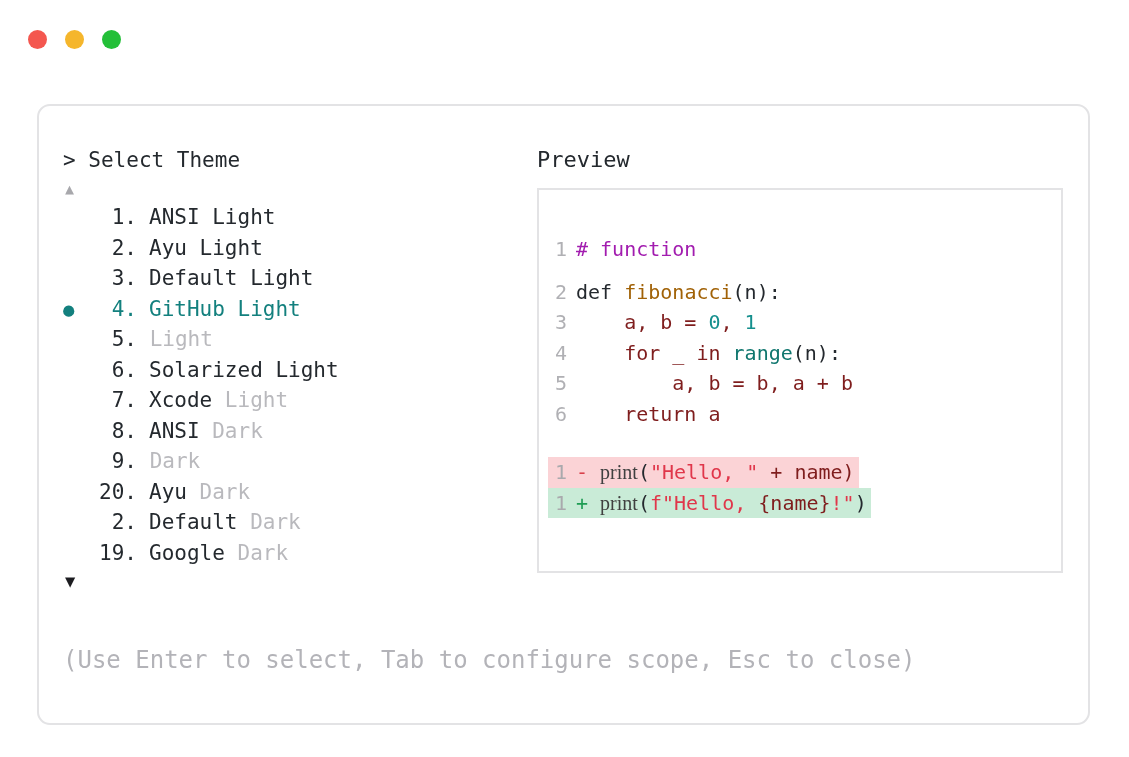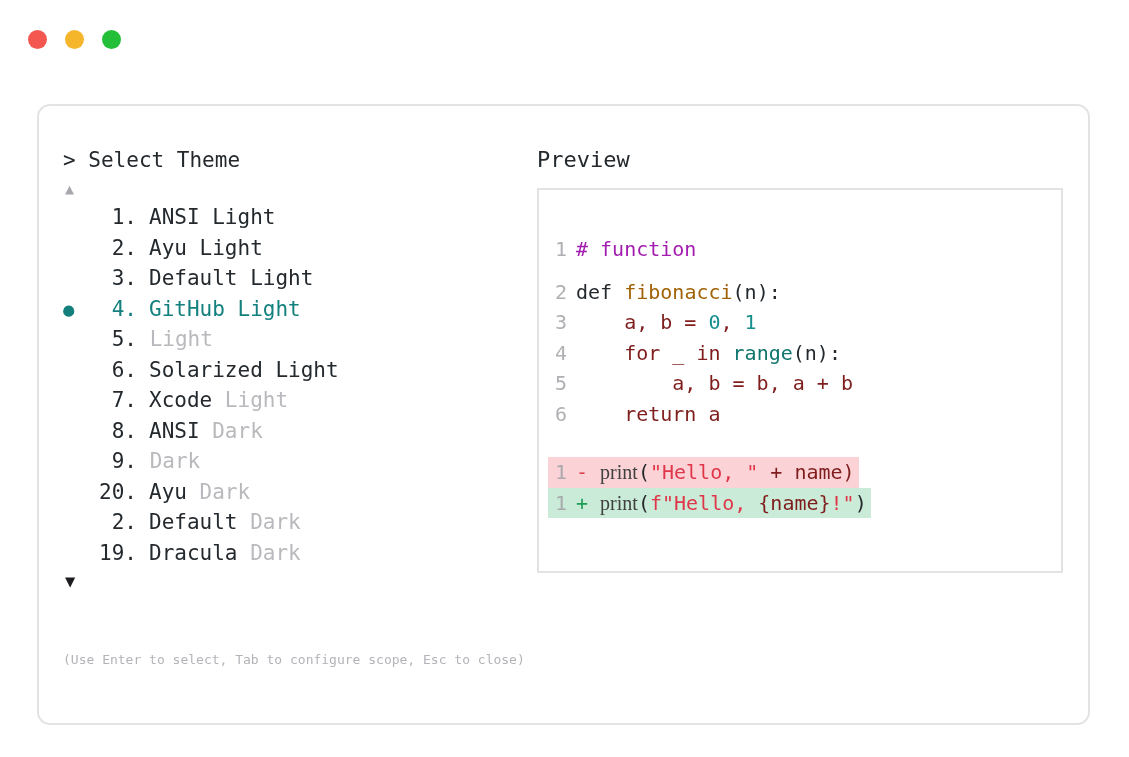--- a/index.html
+++ b/index.html
@@ -112,21 +112,21 @@
   }
   .theme-row.selected .num-cell,
   .theme-row.selected .name-cell,
   .theme-row.selected .variant { color: #13807e; }
   .variant.dim { color: #b9b9bd; }
 
   .hint {
     position: absolute;
     left: 24px;
     top: 540px;
-    font-size: 13px;
+    font-size: 24px;
     line-height: 28px;
     color: #b3b3b8;
     white-space: pre;
   }
 
   
   .right-col {
     position: absolute;
     left: 498px;
     top: 40px;
@@ -215,21 +215,21 @@
           <div class="theme-row"><span class="bullet-cell"> </span><span class="num-cell">2.</span><span class="name-cell">Ayu</span><span class="variant"> Light</span></div>
           <div class="theme-row"><span class="bullet-cell"> </span><span class="num-cell">3.</span><span class="name-cell">Default</span><span class="variant"> Light</span></div>
           <div class="theme-row selected"><span class="bullet-cell">●</span><span class="num-cell">4.</span><span class="name-cell">GitHub</span><span class="variant"> Light</span></div>
           <div class="theme-row"><span class="bullet-cell"> </span><span class="num-cell">5.</span><span class="variant dim"> Light</span></div>
           <div class="theme-row"><span class="bullet-cell"> </span><span class="num-cell">6.</span><span class="name-cell">Solarized</span><span class="variant"> Light</span></div>
           <div class="theme-row"><span class="bullet-cell"> </span><span class="num-cell">7.</span><span class="name-cell">Xcode</span><span class="variant dim"> Light</span></div>
           <div class="theme-row"><span class="bullet-cell"> </span><span class="num-cell">8.</span><span class="name-cell">ANSI</span><span class="variant dim"> Dark</span></div>
           <div class="theme-row"><span class="bullet-cell"> </span><span class="num-cell">9.</span><span class="variant dim"> Dark</span></div>
           <div class="theme-row"><span class="bullet-cell"> </span><span class="num-cell">20.</span><span class="name-cell">Ayu</span><span class="variant dim"> Dark</span></div>
           <div class="theme-row"><span class="bullet-cell"> </span><span class="num-cell">2.</span><span class="name-cell">Default</span><span class="variant dim"> Dark</span></div>
-          <div class="theme-row"><span class="bullet-cell"> </span><span class="num-cell">19.</span><span class="name-cell">Dracula</span><span class="variant dim"> Dark</span></div>
+          <div class="theme-row"><span class="bullet-cell"> </span><span class="num-cell">19.</span><span class="name-cell">Google</span><span class="variant dim"> Dark</span></div>
         </div>
 
     <div class="scroll-arrow down">▼</div>
   </div>
 
   <div class="hint">(Use Enter to select, Tab to configure scope, Esc to close)</div>
 
   <div class="right-col">
     <div class="preview-label">Preview</div>
 

